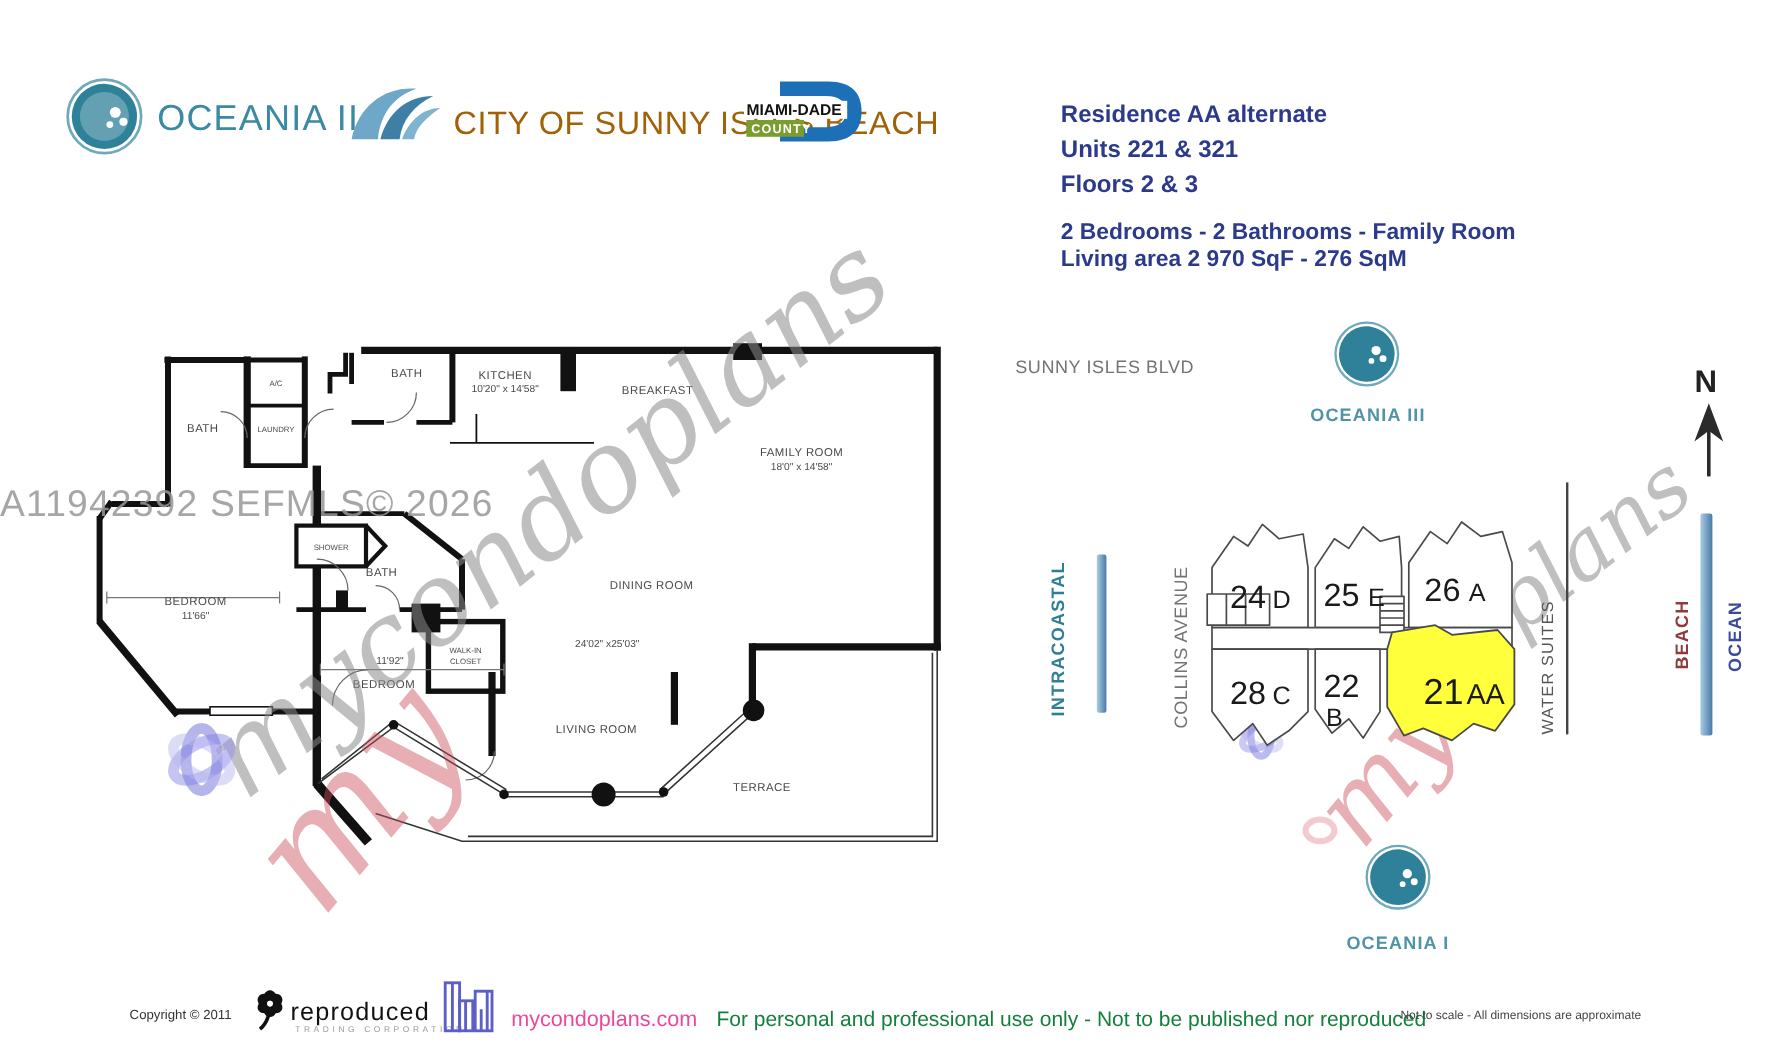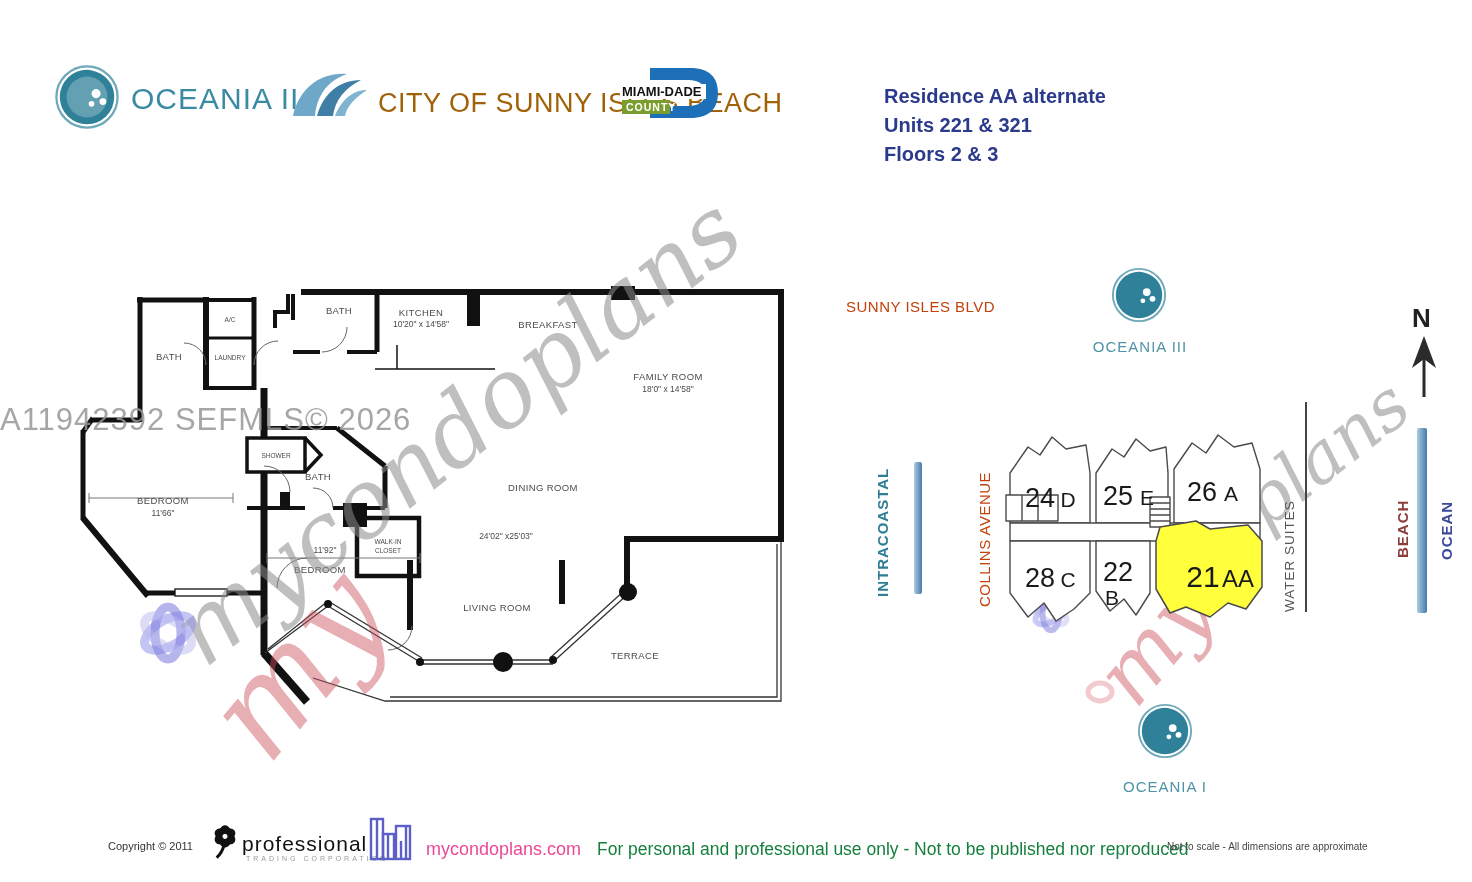--- a/index.html
+++ b/index.html
@@ -23,26 +23,26 @@
 
   
   .wm-script{font-family:"DejaVu Serif",serif;font-style:italic;color:rgba(138,138,138,0.55);
              transform-origin:0 0;white-space:nowrap;pointer-events:none;}
   .wm-red{font-family:"DejaVu Serif",serif;font-style:italic;color:rgba(202,78,88,0.45);
           transform-origin:0 0;white-space:nowrap;pointer-events:none;}
   .wm-mls{font-size:31px;color:rgba(150,150,150,0.85);letter-spacing:1px;white-space:nowrap;}
 
   
   .vtext{writing-mode:vertical-rl;transform:rotate(180deg);white-space:nowrap;}
-  .lbl-gray{font-size:15px;color:#c2410c;letter-spacing:.5px;}
+  .lbl-gray{font-size:15px;color:#737373;letter-spacing:.5px;}
   .lbl-teal{font-size:15px;color:#2e7f96;font-weight:bold;letter-spacing:1px;}
   .lbl-ws{font-size:13.5px;color:#555;letter-spacing:1px;}
   .lbl-beach{font-size:15px;color:#8e3b3b;font-weight:bold;letter-spacing:1px;}
   .lbl-ocean{font-size:15px;color:#3b4a9b;font-weight:bold;letter-spacing:1px;}
-  .oceania-cap{font-size:15px;color:#4f93a8;letter-spacing:1px;text-align:center;}
+  .oceania-cap{font-size:15px;color:#4f93a8;letter-spacing:1px;text-align:center;font-weight:bold;}
   .bluebar{background:linear-gradient(to right,#a9cde2,#4879a8);border-radius:2px;}
   .vline{background:#444;}
 
   
   .unit-num{font-size:27px;fill:#1a1a1a;}
   .unit-ltr{font-size:21px;fill:#1a1a1a;}
   .unit-num-big{font-size:30px;fill:#1a1a1a;}
   .unit-ltr-big{font-size:24px;fill:#1a1a1a;}
 
   
@@ -88,20 +88,24 @@
       <rect x="2" y="34" width="48" height="14" fill="#7b9d2f"></rect>
       <text x="6" y="45" style="font-size:10.5px;font-weight:bold;fill:#fff;letter-spacing:1px;">COUNTY</text>
     </svg>
   </div>
 
   <div class="abs" style="left:884px;top:82px;width:420px;">
     <div class="title-block">
       <div>Residence AA alternate</div>
       <div>Units 221 &amp; 321</div>
       <div>Floors 2 &amp; 3</div>
+    </div>
+    <div class="title-sub">
+      <div>2 Bedrooms - 2 Bathrooms - Family Room</div>
+      <div>Living area  2 970 SqF - 276 SqM</div>
     </div>
   </div>
 
   <div class="abs" style="left:75px;top:270px;width:730px;height:450px;">
     <svg width="730" height="450" viewBox="0 0 730 450">
       <g stroke="#111" fill="none">
 
         <path d="M226,22 H706" stroke-width="6"></path>
         <path d="M706,19 V272" stroke-width="6"></path>
         <path d="M709,269 H552" stroke-width="6"></path>
@@ -319,21 +323,21 @@
   <div class="abs" style="left:206px;top:818px;width:38px;height:42px;">
     <svg width="38" height="42" viewBox="0 0 100 110">
       <g fill="none" stroke="#111" stroke-width="11">
         <ellipse cx="50" cy="48" rx="24" ry="12" transform="rotate(-30 50 48)"></ellipse>
         <ellipse cx="50" cy="48" rx="24" ry="12" transform="rotate(90 50 48)"></ellipse>
         <ellipse cx="50" cy="48" rx="24" ry="12" transform="rotate(30 50 48)"></ellipse>
       </g>
       <path d="M48,70 C44,85 38,96 28,104" stroke="#111" stroke-width="8" fill="none"></path>
     </svg>
   </div>
-  <div class="abs ren-name" style="left:242px;top:832px;">professional</div>
+  <div class="abs ren-name" style="left:242px;top:832px;">reproduced</div>
   <div class="abs ren-sub" style="left:246px;top:855px;">TRADING CORPORATION</div>
 
   <div class="abs" style="left:368px;top:816px;width:52px;height:46px;">
     <svg width="52" height="46" viewBox="0 0 52 46">
       <g fill="none" stroke="#5b5fc7" stroke-width="2.4">
         <rect x="3" y="3" width="12" height="40"></rect>
         <path d="M9,3 V43"></path>
         <rect x="15" y="18" width="11" height="25"></rect>
         <path d="M20,18 V43"></path>
         <rect x="28" y="10" width="14" height="33"></rect>

